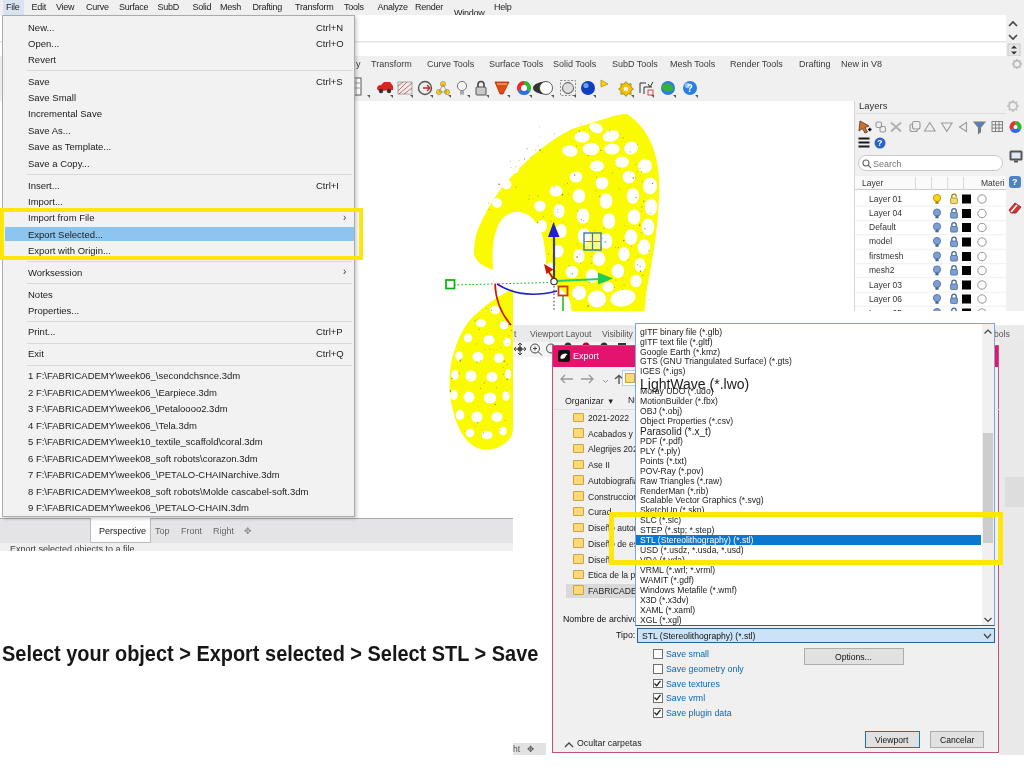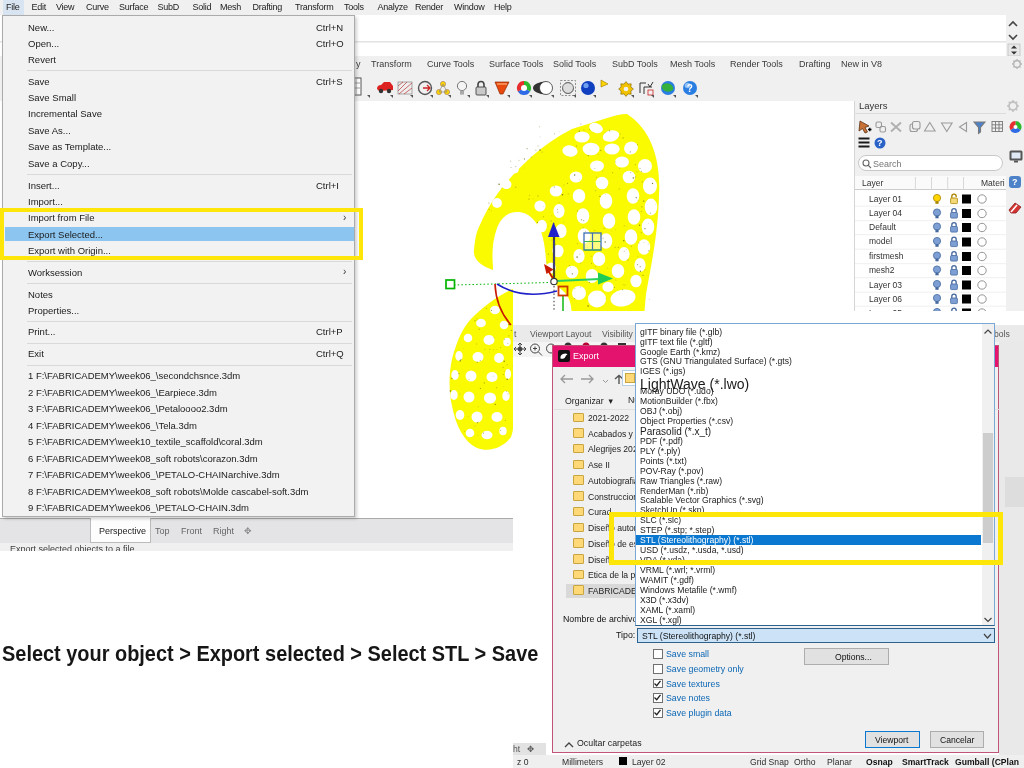--- a/index.html
+++ b/index.html
@@ -17,21 +17,21 @@
       <span class="abs" style="left:86px;top:2px;color:#222">Curve</span>
       <span class="abs" style="left:119px;top:2px;color:#222">Surface</span>
       <span class="abs" style="left:157.5px;top:2px;color:#222">SubD</span>
       <span class="abs" style="left:192.5px;top:2px;color:#222">Solid</span>
       <span class="abs" style="left:220px;top:2px;color:#222">Mesh</span>
       <span class="abs" style="left:252.5px;top:2px;color:#222">Drafting</span>
       <span class="abs" style="left:295px;top:2px;color:#222">Transform</span>
       <span class="abs" style="left:344px;top:2px;color:#222">Tools</span>
       <span class="abs" style="left:377.5px;top:2px;color:#222">Analyze</span>
       <span class="abs" style="left:415px;top:2px;color:#222">Render</span>
-      <span class="abs" style="left:454px;top:2px;color:#222">Window</span>
+      <span class="abs" style="left:454px;top:8px;color:#222">Window</span>
       <span class="abs" style="left:494px;top:2px;color:#222">Help</span>
     </div>
  <div class="abs" style="left:0;top:15px;width:1006px;height:27px;background:#fff;border-bottom:1px solid #e3e3e3"></div>
  <div class="abs" style="left:0;top:43px;width:1006px;height:13px;background:#fff"></div>
  <svg class="abs" style="left:1006px;top:17px" width="16" height="40" viewBox="0 0 16 40">
    <path d="M3 9 L7 5 11 9" stroke="#444" stroke-width="1.6" fill="none"></path>
    <path d="M3 18 L7 22 11 18" stroke="#444" stroke-width="1.6" fill="none"></path>
    <rect x="2" y="27" width="12" height="12" fill="#e8e8e8" stroke="#bbb" stroke-width="0.7"></rect>
    <path d="M5 31.5 L8 28.5 11 31.5Z" fill="#333"></path>
       <path d="M5 34.5 L8 37.5 11 34.5Z" fill="#333"></path>
@@ -738,32 +738,20 @@
         <circle cx="52" cy="4" r="3.5"></circle>
         <rect x="66" y="1" width="8" height="3"></rect>
         <circle cx="88" cy="4" r="3.5" fill="#555"></circle>
       </g>
  </svg>
 
  <div class="abs" style="left:0;top:432px;width:33px;height:12px;background:#e2e2e2;color:#555">
    <span class="abs" style="left:0;top:1px">ht</span>
       <span class="abs" style="left:14px;top:1px">✥</span>
  </div>
- <div class="abs" style="left:0;top:444px;width:511px;height:13px;background:#efefef;color:#2c2c2c">
-  <span class="abs" style="left:4px;top:2px">z 0</span>
-  <span class="abs" style="left:49px;top:2px">Millimeters</span>
-  <span class="abs" style="left:106px;top:2px;width:8px;height:8px;background:#000"></span>
-  <span class="abs" style="left:119px;top:2px">Layer 02</span>
-  <span class="abs" style="left:237px;top:2px">Grid Snap</span>
-  <span class="abs" style="left:281px;top:2px">Ortho</span>
-  <span class="abs" style="left:314px;top:2px">Planar</span>
-  <span class="abs" style="left:353px;top:2px;font-weight:bold;color:#111">Osnap</span>
-  <span class="abs" style="left:389px;top:2px;font-weight:bold;color:#111">SmartTrack</span>
-  <span class="abs" style="left:442px;top:2px;font-weight:bold;color:#111">Gumball (CPlan</span>
- </div>
  <div class="abs" style="left:486px;top:30px;width:25px;height:414px;background:#e9e9e9"></div>
  <div class="abs" style="left:492px;top:166px;width:19px;height:30px;background:#dddddd"></div>
 
  <div class="abs" style="left:39px;top:34px;width:447px;height:408px;background:#f0f0f0;border:1px solid #c05577">
   <div class="abs" style="left:0;top:0;width:445px;height:20.5px;background:#e4146e">
     <div class="abs" style="left:5px;top:4px;width:12px;height:12px;background:#111;border-radius:2px">
       <svg width="12" height="12" viewBox="0 0 12 12">
             <path d="M2.5 8.5 Q2 5 5 4 Q8 3 9.5 4.5 Q8 5 7.5 6.5 Q7 8.5 5 8.8 Q3.2 9 2.5 8.5Z" fill="#fff"></path>
           </svg>
     </div>
@@ -801,28 +789,28 @@
         <svg width="9" height="9" viewBox="0 0 9 9" style="position:absolute;left:-1px;top:-1px">
           <path d="M1.5 4.5 L3.7 6.7 L7.5 1.8" stroke="#222" stroke-width="1.3" fill="none"></path>
         </svg>
       </div>
 <span class="abs" style="left:113px;top:332.7px;font-size:8.8px;color:#0a66b4">Save textures</span>
       <div class="abs" style="left:100px;top:347.4px;width:9.5px;height:9.5px;background:#fff;border:1px solid #707070">
         <svg width="9" height="9" viewBox="0 0 9 9" style="position:absolute;left:-1px;top:-1px">
           <path d="M1.5 4.5 L3.7 6.7 L7.5 1.8" stroke="#222" stroke-width="1.3" fill="none"></path>
         </svg>
       </div>
-<span class="abs" style="left:113px;top:347.4px;font-size:8.8px;color:#0a66b4">Save notes</span>
+<span class="abs" style="left:113px;top:347.4px;font-size:8.8px;color:#0a66b4">Save vrml</span>
       <div class="abs" style="left:100px;top:362.2px;width:9.5px;height:9.5px;background:#fff;border:1px solid #707070">
         <svg width="9" height="9" viewBox="0 0 9 9" style="position:absolute;left:-1px;top:-1px">
           <path d="M1.5 4.5 L3.7 6.7 L7.5 1.8" stroke="#222" stroke-width="1.3" fill="none"></path>
         </svg>
       </div>
 <span class="abs" style="left:113px;top:362.2px;font-size:8.8px;color:#0a66b4">Save plugin data</span>
-  <div class="abs" style="left:251px;top:302px;width:85px;height:17px;background:#e1e1e1;border:1px solid #adadad">
+  <div class="abs" style="left:251px;top:302px;width:100px;height:17px;background:#e1e1e1;border:1px solid #adadad">
     <span class="abs" style="left:30px;top:3px;color:#111">Options...</span>
   </div>
   <svg class="abs" style="left:11px;top:395px" width="10" height="8" viewBox="0 0 10 8">
         <path d="M1 6 L5 2 9 6" stroke="#444" stroke-width="1.3" fill="none"></path>
       </svg>
   <span class="abs" style="left:24px;top:391.8px;color:#222;font-size:8.8px">Ocultar carpetas</span>
   <div class="abs" style="left:312px;top:385px;width:55px;height:17px;background:#e1e1e1;border:1.5px solid #0a78d0">
     <span class="abs" style="left:9px;top:2.5px;color:#111">Viewport</span>
   </div>
   <div class="abs" style="left:377px;top:385px;width:54px;height:17px;background:#e1e1e1;border:1px solid #adadad">

